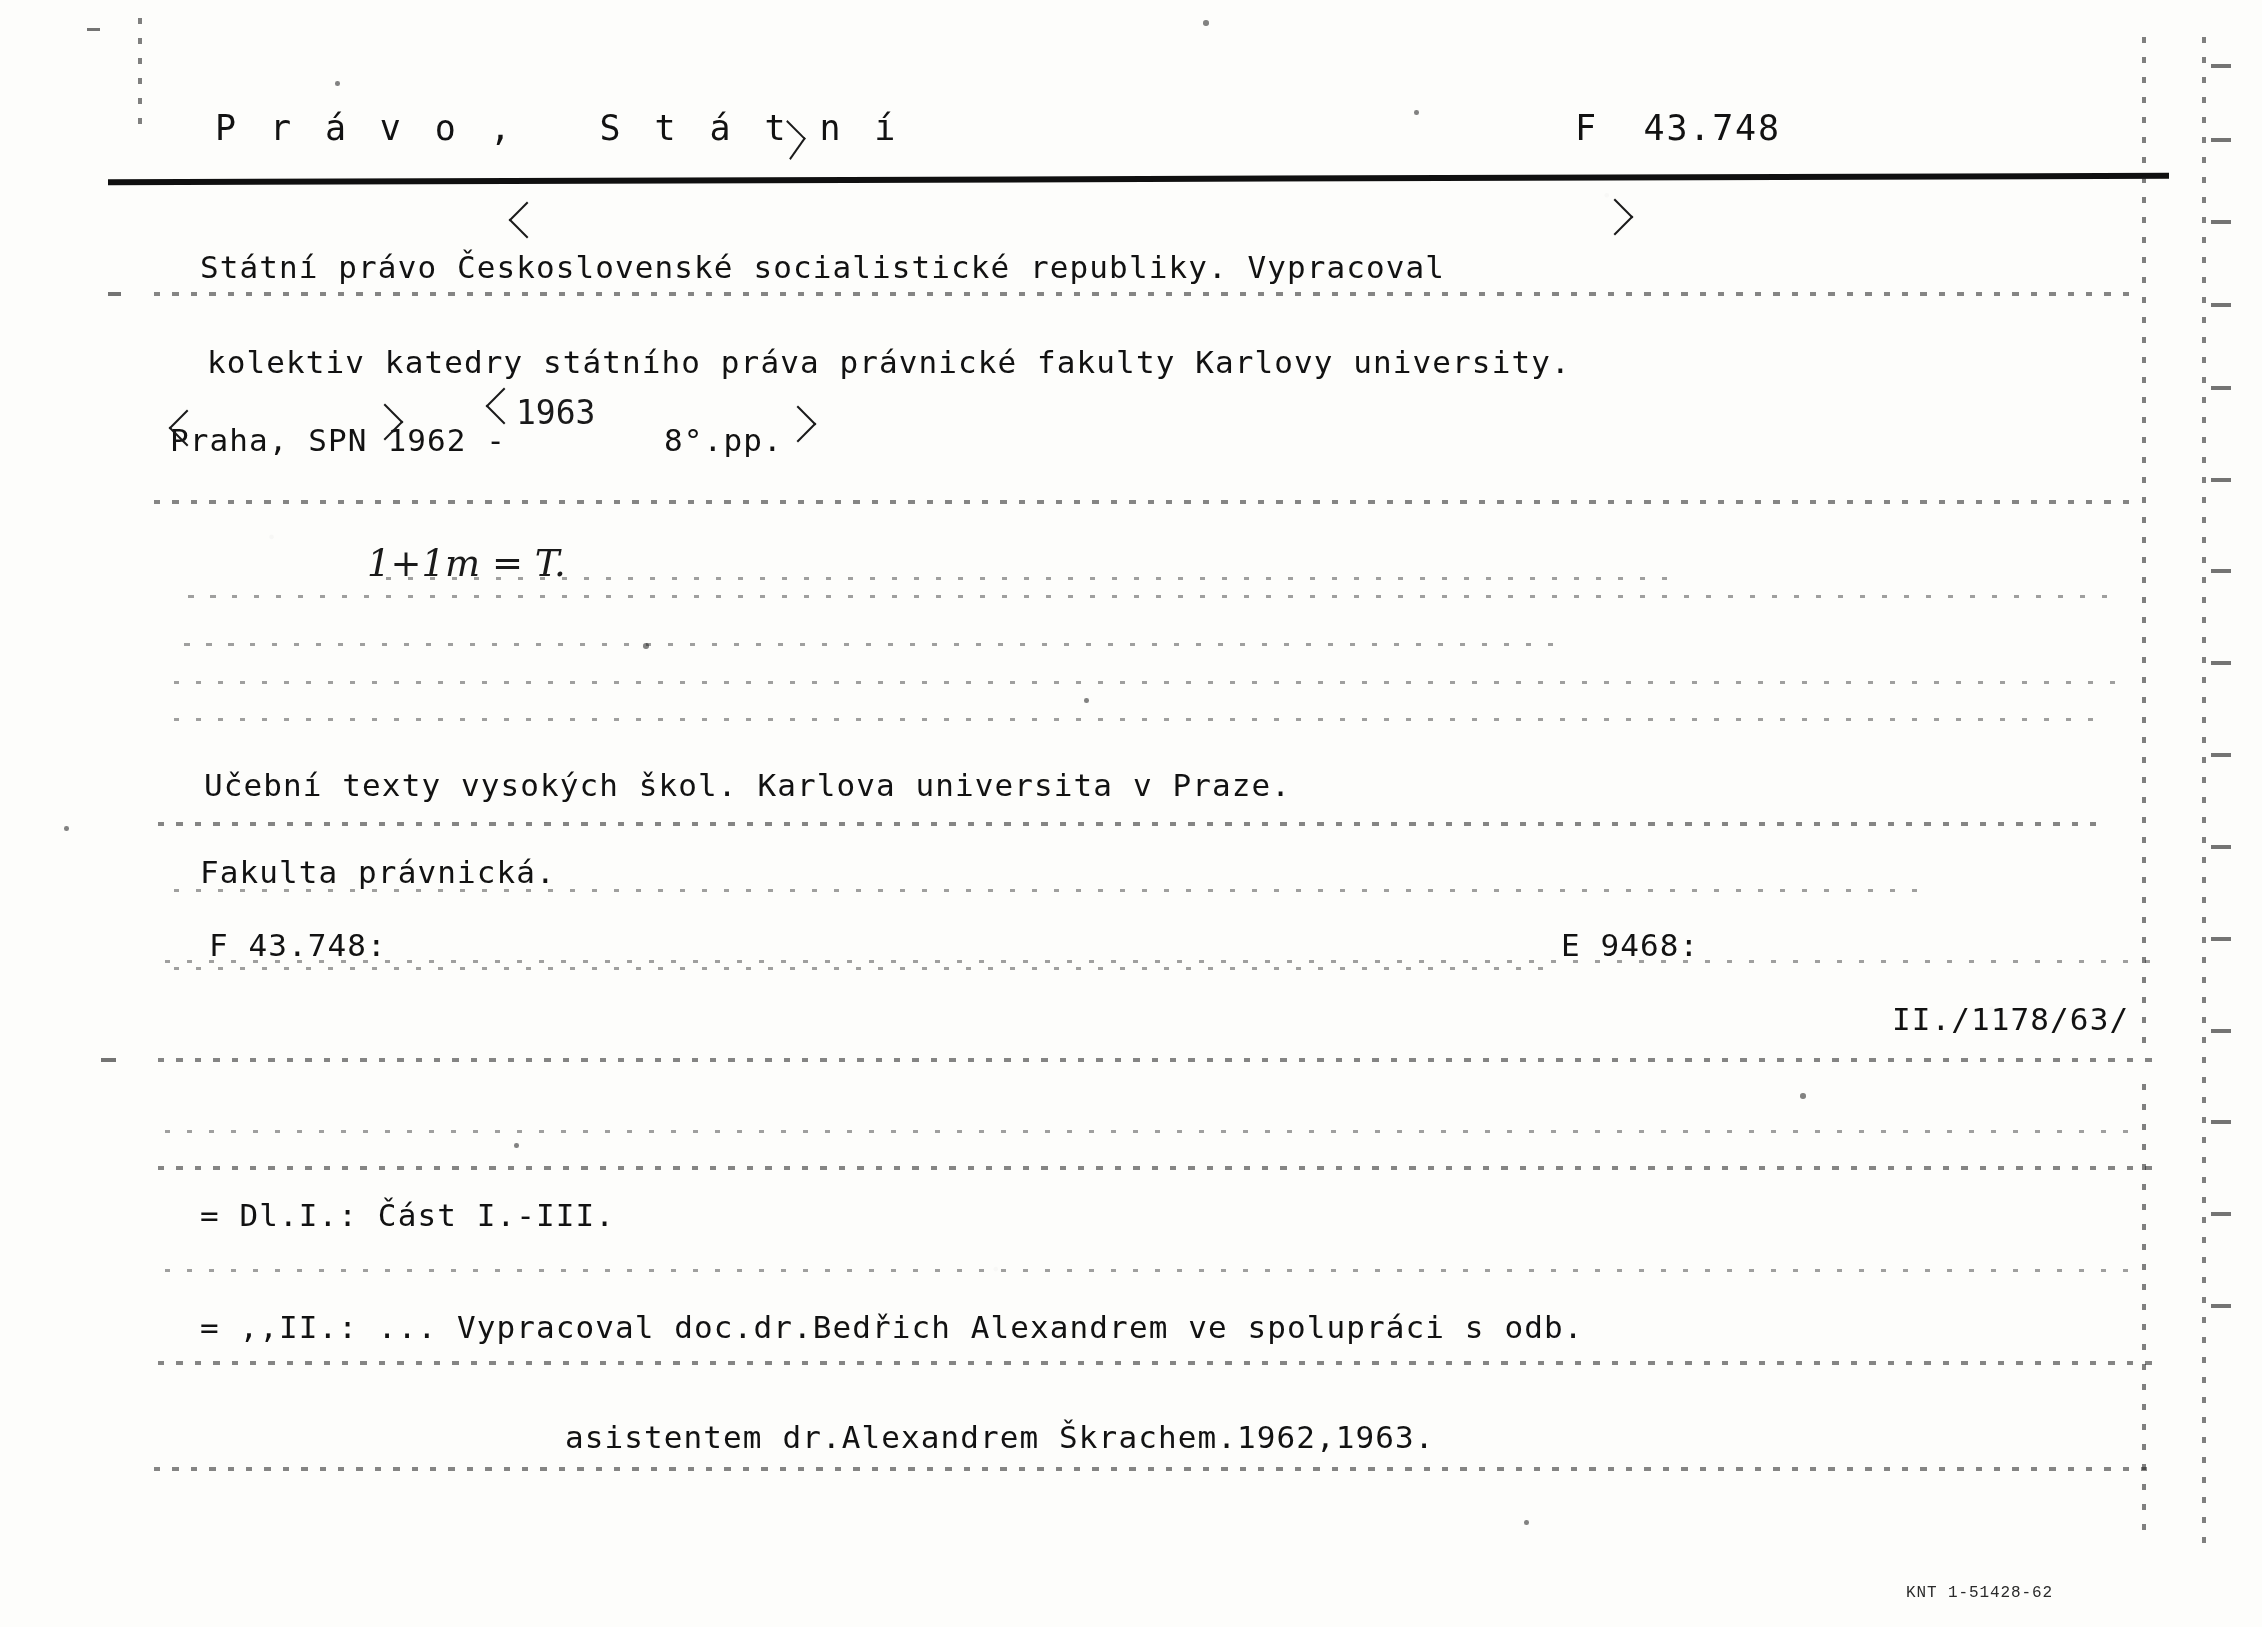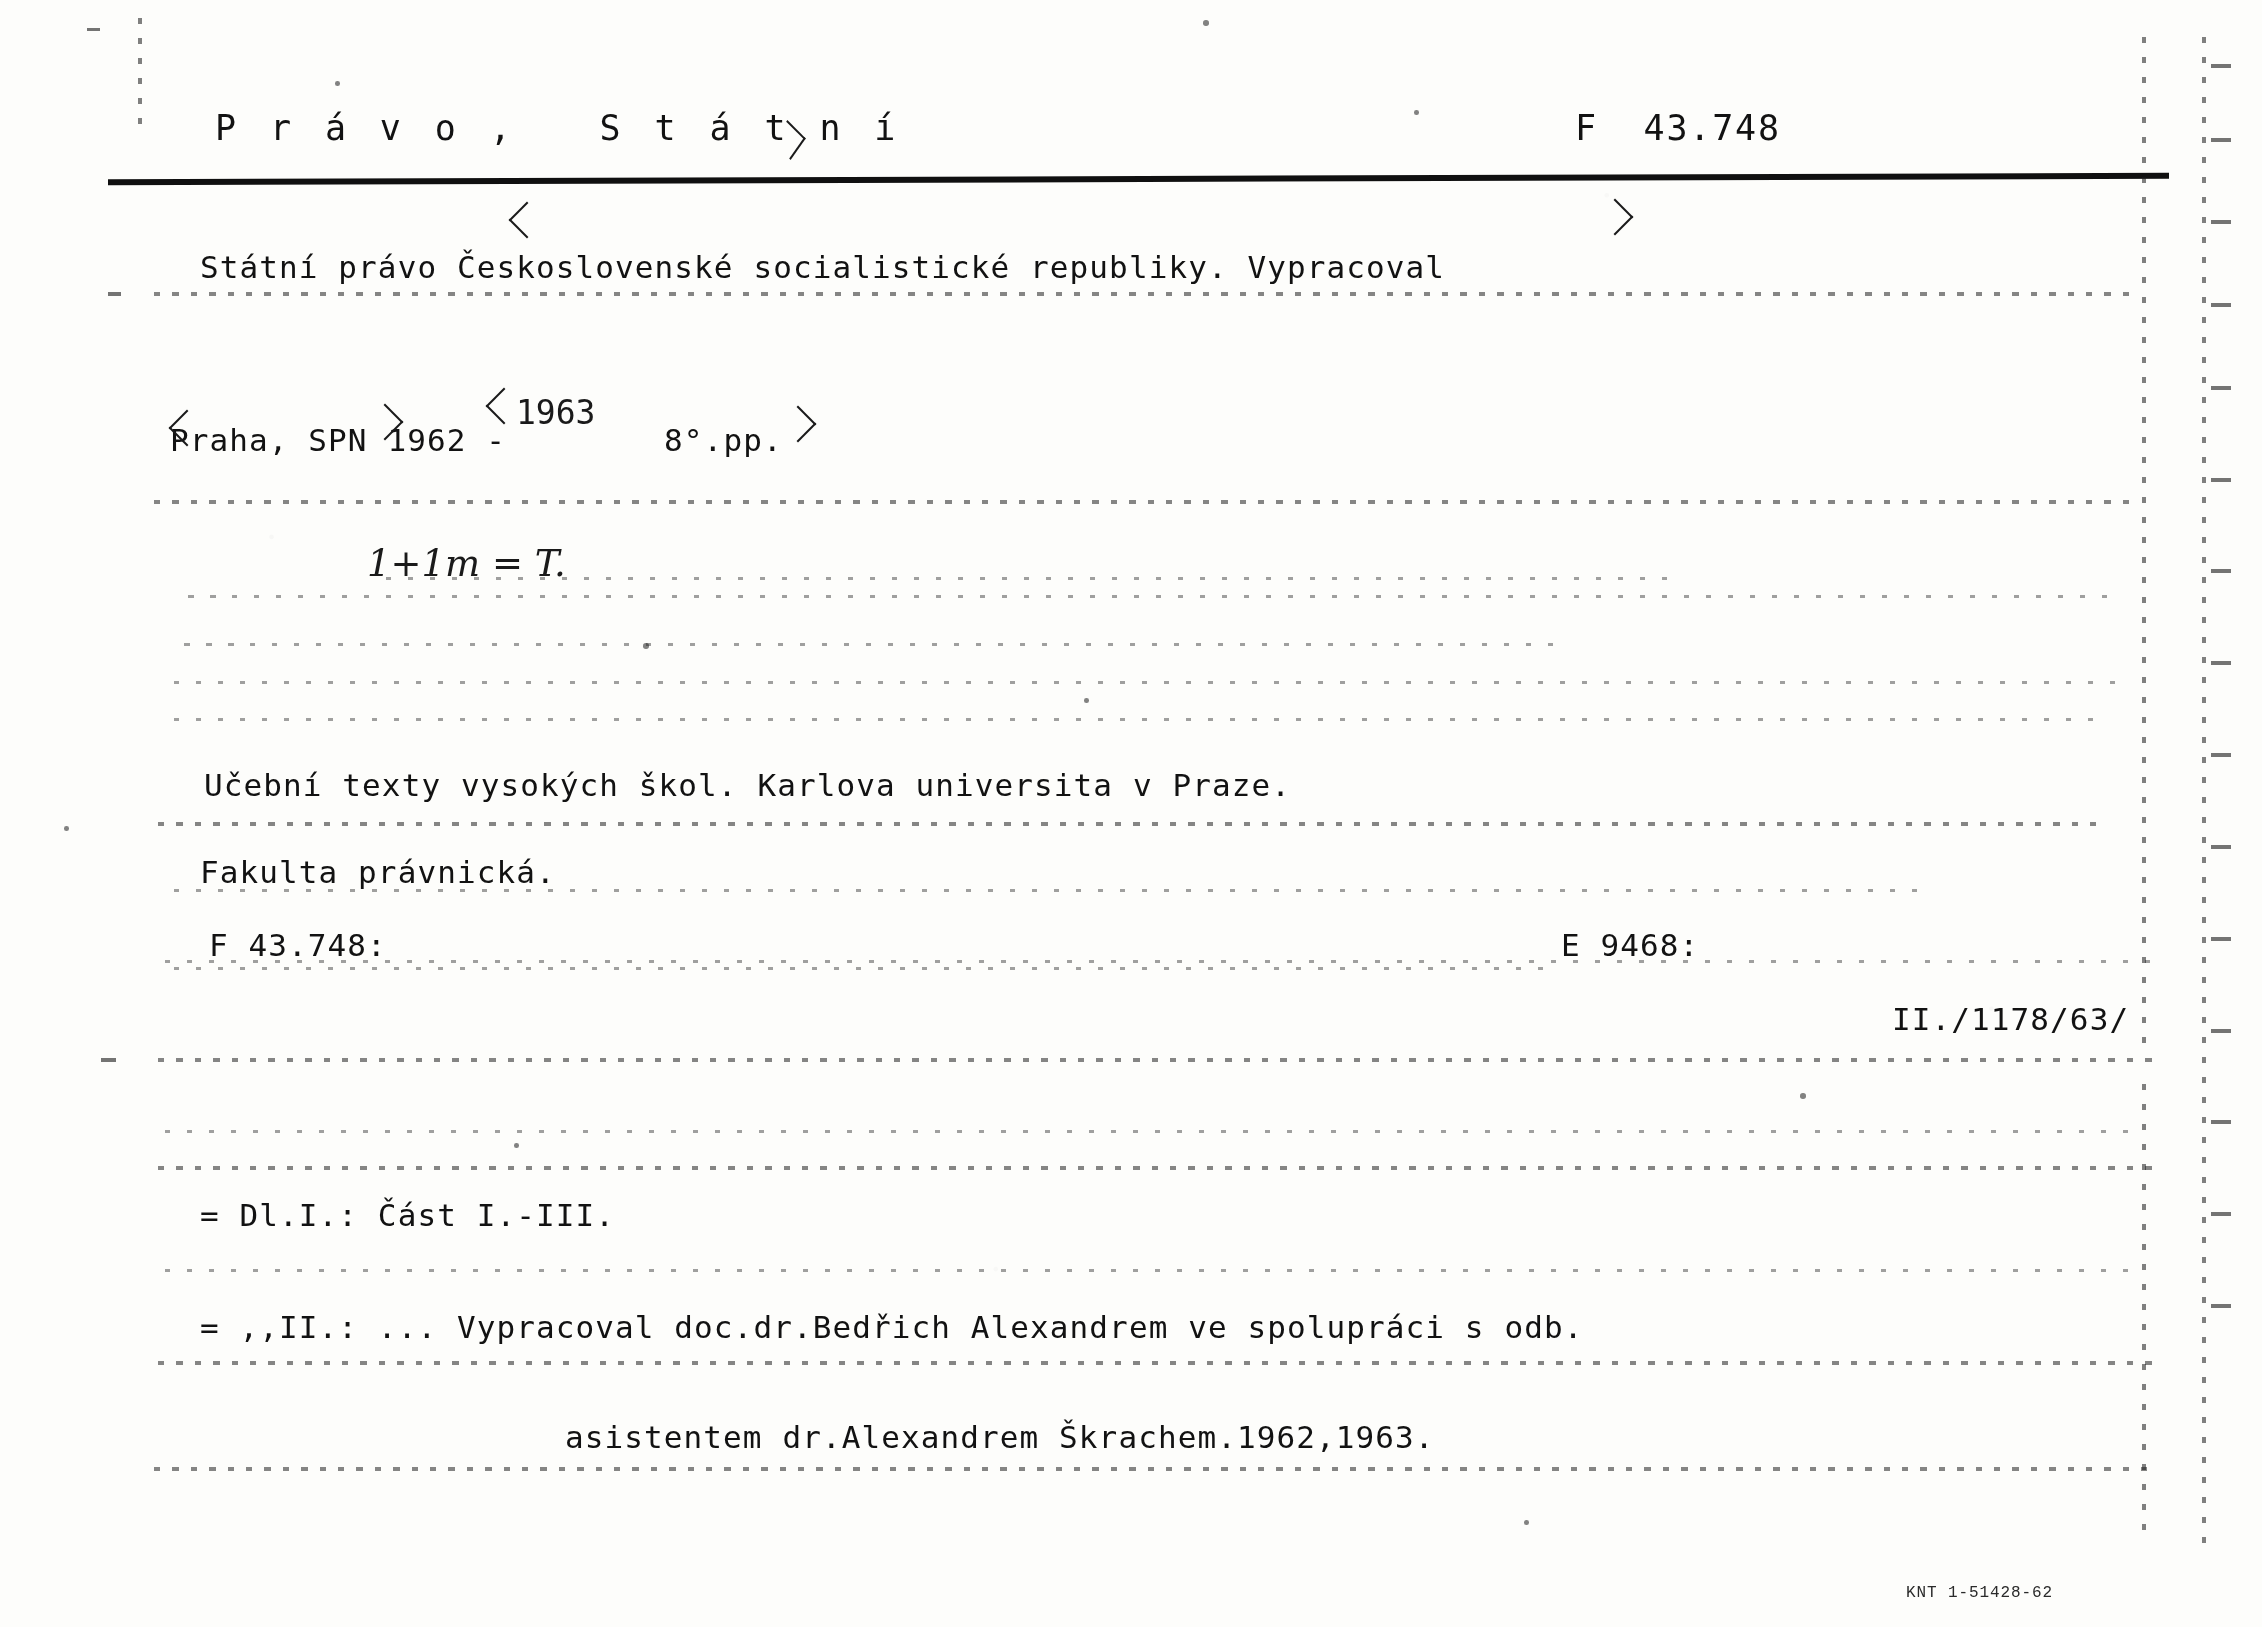--- a/index.html
+++ b/index.html
@@ -185,20 +185,21 @@
   <div class="tw callno-top">F  43.748</div>
 
   <div class="caret c1"></div>
 
   <div class="rule"></div>
 
   <div class="tw body-line l1">Státní právo Československé socialistické republiky. Vypracoval</div>
   <div class="caret c2"></div>
   <div class="caret c3"></div>
 
+  <div class="tw body-line l2">kolektiv katedry státního práva právnické fakulty Karlovy university.</div>
 
   <div class="tw body-line l3">Praha, SPN 1962 -        8°.pp.</div>
   <div class="caret c4"></div>
   <div class="caret c5"></div>
   <div class="caret c6"></div>
   <div class="caret c7"></div>
 
   <div class="pen pen-1963">1963</div>
 
   <div class="pen pen-formula">1+1m = T.</div>

